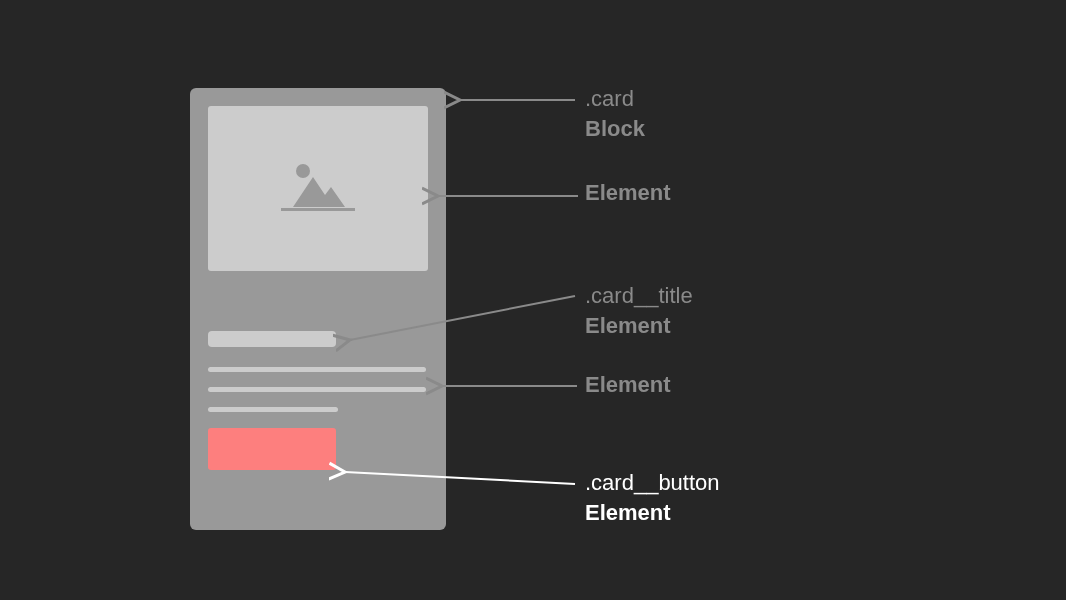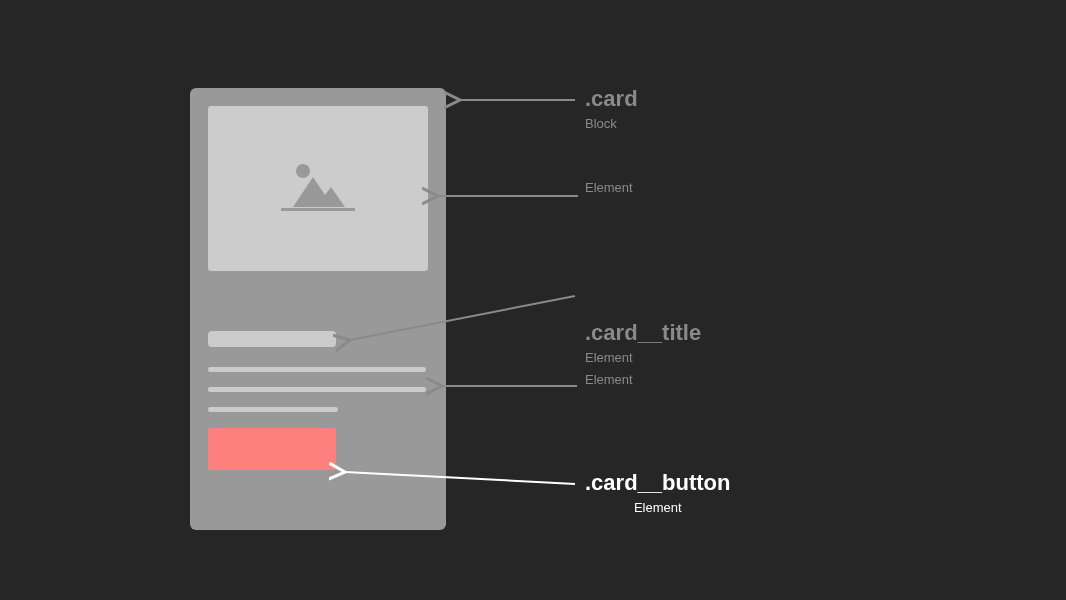--- a/index.html
+++ b/index.html
@@ -61,33 +61,33 @@
       height: 42px;
       background: #fd7f7e;
       border-radius: 3px;
     }
 
     
     .annotation {
       position: absolute;
       color: #8a8a8a;
     }
-    .annotation.highlighted { color: #ffffff; text-align: center; }
+    .annotation.highlighted { color: #ffffff; }
     .annotation .class-name {
       font-size: 22px;
-      font-weight: 700;
+      font-weight: 400;
       margin-bottom: 4px;
     }
     .annotation .type-label {
-      font-size: 13px;
-      font-weight: 400;
+      font-size: 22px;
+      font-weight: 700;
     }
     .ann-card   { left: 585px; top: 86px; }
     .ann-image  { left: 585px; top: 180px; }
-    .ann-title  { left: 585px; top: 283px; margin-top: 37px; }
+    .ann-title  { left: 585px; top: 283px; }
     .ann-desc   { left: 585px; top: 372px; }
     .ann-button { left: 585px; top: 470px; }
 
     
     svg.arrow {
       position: absolute;
       overflow: visible;
       pointer-events: none;
     }
   </style>

